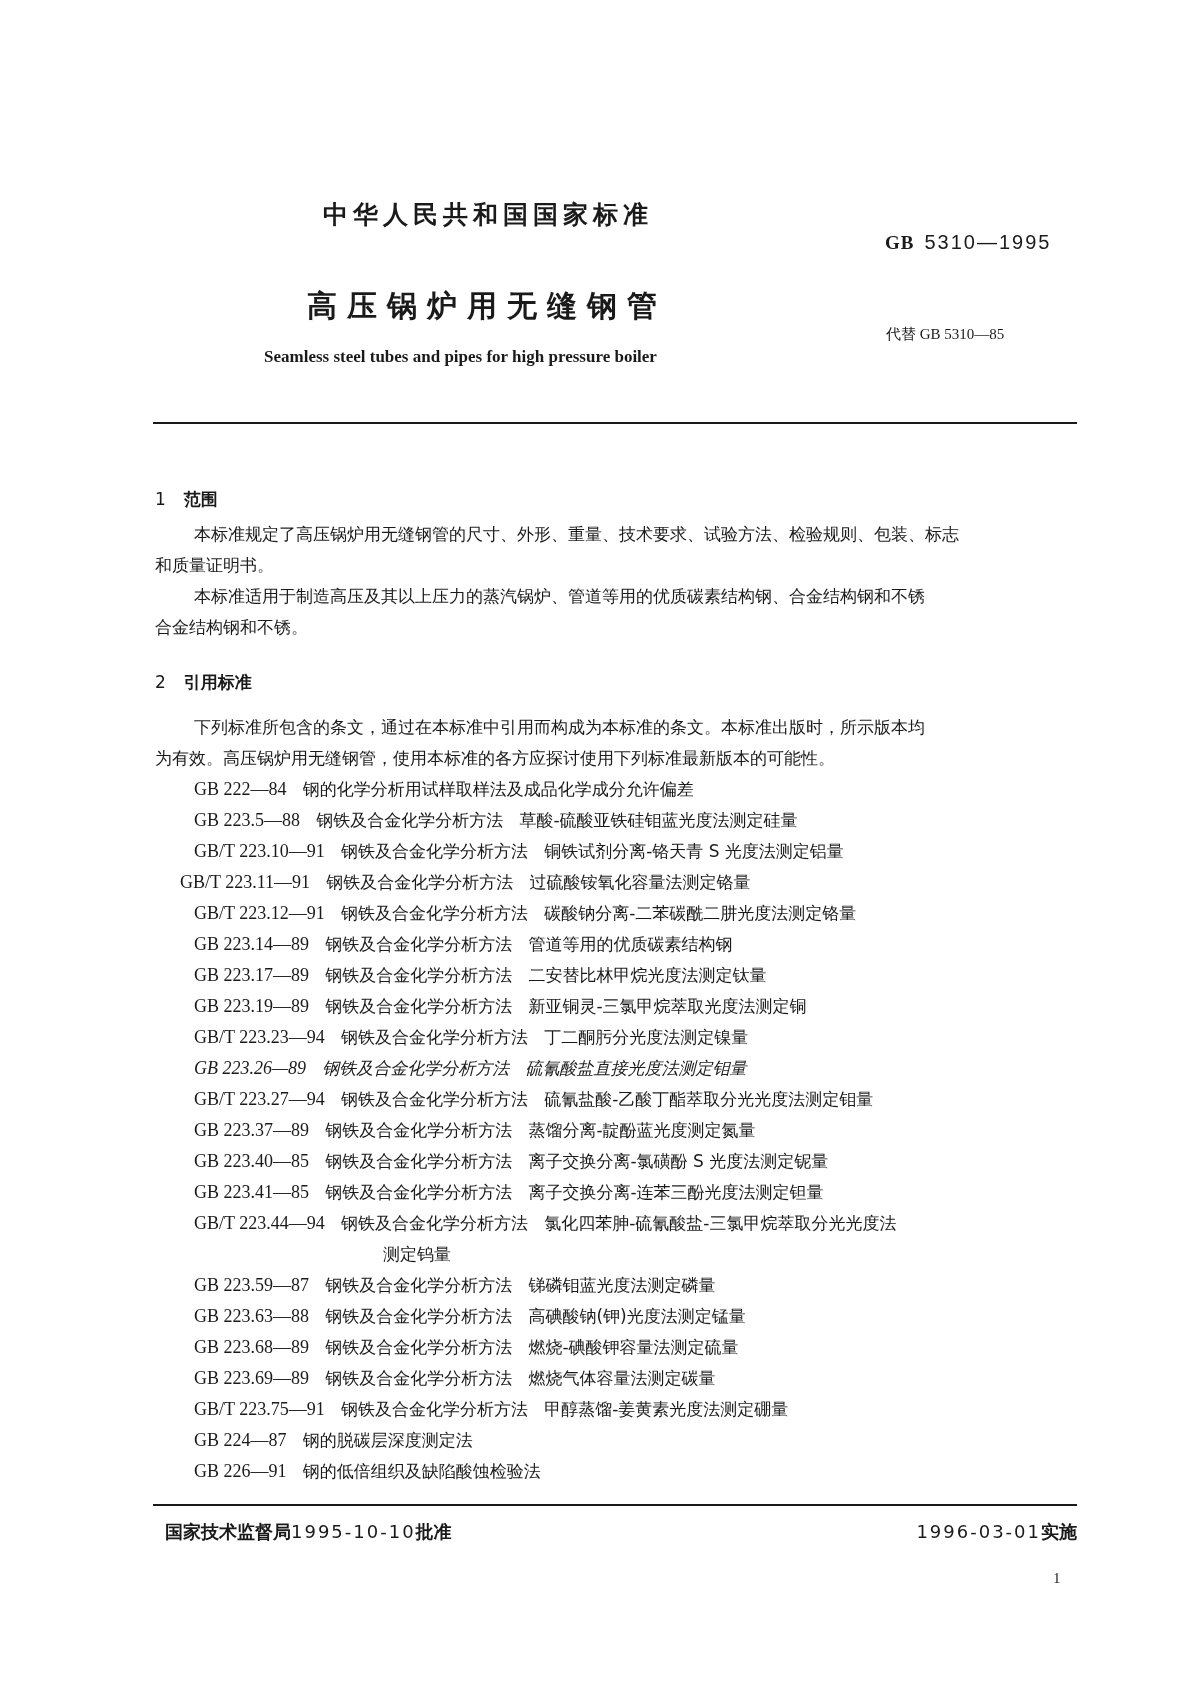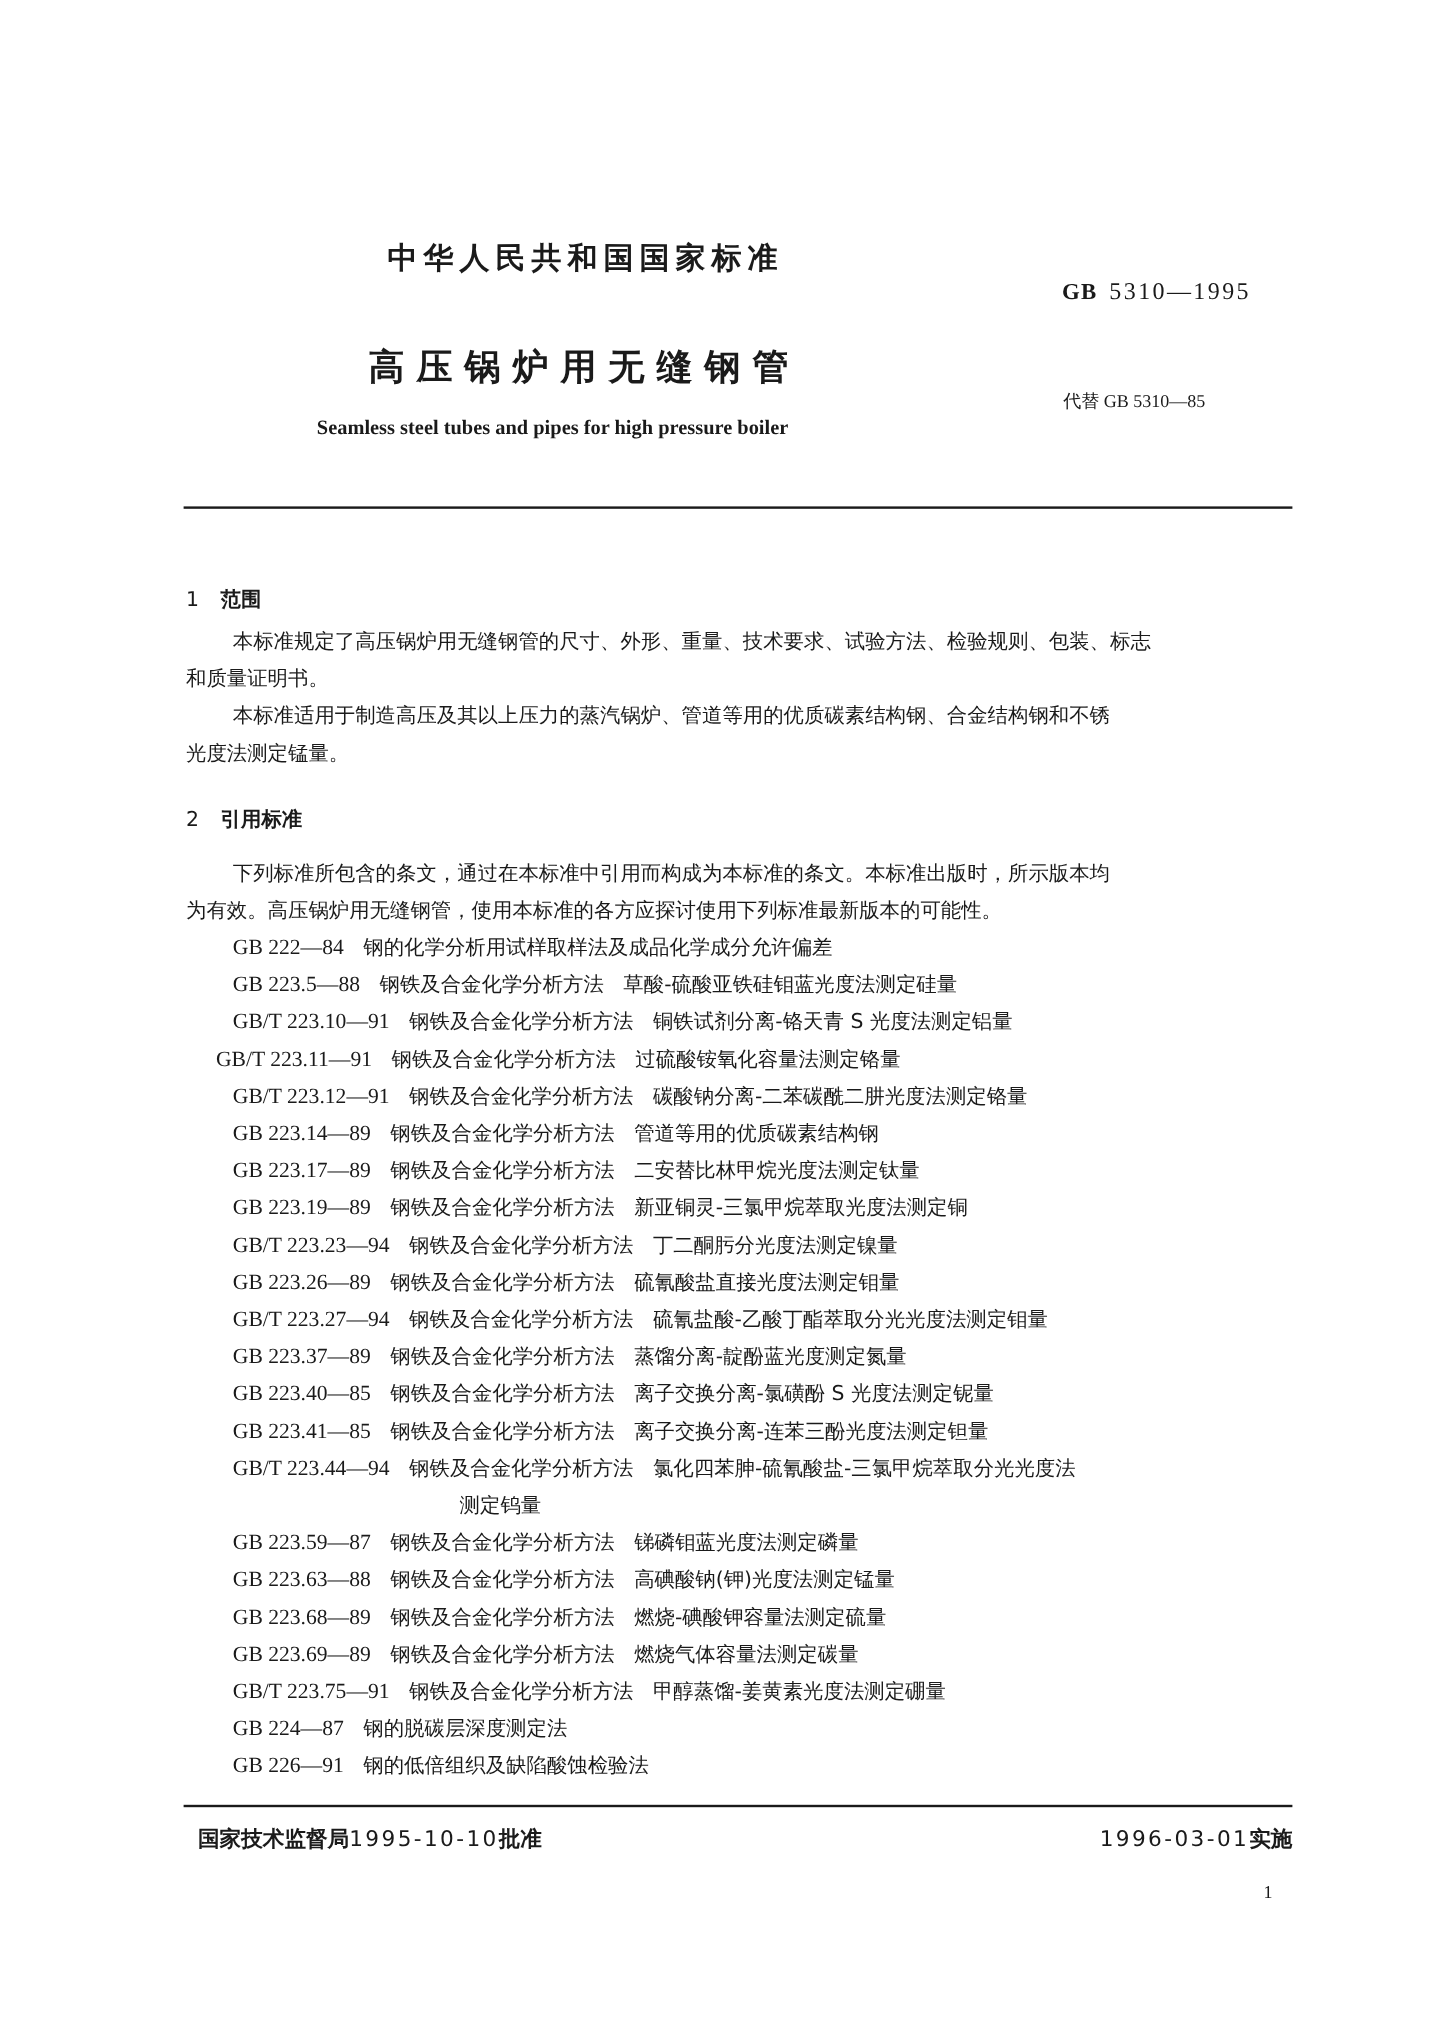--- a/index.html
+++ b/index.html
@@ -8,21 +8,21 @@
       color: #1a1a1a;
       font-family: "DejaVu Serif", "Liberation Serif", serif;
     }
     .abs { position: absolute; white-space: nowrap; }
     .national-title {
       left: 323px; top: 198px; font-size: 25px; font-weight: bold;
       letter-spacing: 5px; font-family: "DejaVu Sans", sans-serif;
     }
     .std-number { left: 885px; top: 230px; font-size: 20px; letter-spacing: 1px; }
     .std-number .gb { font-weight: bold; font-family: "Liberation Serif", serif; font-size: 19px; margin-right: 10px; }
-    .std-number .num { font-family: Liberation Serif, serif; font-weight: normal; letter-spacing: 2px; }
+    .std-number .num { font-family: Liberation Sans, sans-serif; font-weight: normal; letter-spacing: 2px; }
     .cn-title {
       left: 307px; top: 286px; font-size: 30px; font-weight: bold;
       letter-spacing: 10px; font-family: "DejaVu Sans", sans-serif;
     }
     .replaces { left: 886px; top: 325px; font-size: 15px; font-family: "Liberation Serif", serif; }
     .en-title {
       left: 264px; top: 347px; font-size: 17px; font-weight: bold;
       font-family: "Liberation Serif", serif;
     }
     .rule { position: absolute; left: 153px; width: 924px; height: 2px; background: #1a1a1a; }
@@ -47,38 +47,38 @@
 <div class="abs en-title">Seamless steel tubes and pipes for high pressure boiler</div>
 
 <div class="rule" style="top:422px;"></div>
 
 <div class="abs section-head" style="left:155px; top:488px;">
   <span class="num">1</span><span>范围</span>
 </div>
 <div class="abs para" style="left:194px; top:523px;">本标准规定了高压锅炉用无缝钢管的尺寸、外形、重量、技术要求、试验方法、检验规则、包装、标志</div>
 <div class="abs para" style="left:155px; top:554px;">和质量证明书。</div>
 <div class="abs para" style="left:194px; top:585px;">本标准适用于制造高压及其以上压力的蒸汽锅炉、管道等用的优质碳素结构钢、合金结构钢和不锈</div>
-<div class="abs para" style="left:155px; top:616px;">光度法测定锰量。</div>
+<div class="abs para" style="left:155px; top:616px;">合金结构钢和不锈。</div>
 
 <div class="abs section-head" style="left:155px; top:671px;">
   <span class="num">2</span><span>引用标准</span>
 </div>
 <div class="abs para" style="left:194px; top:716px;">下列标准所包含的条文，通过在本标准中引用而构成为本标准的条文。本标准出版时，所示版本均</div>
 <div class="abs para" style="left:155px; top:747px;">为有效。高压锅炉用无缝钢管，使用本标准的各方应探讨使用下列标准最新版本的可能性。</div>
 
 <div class="abs ref" style="left:194px; top:778px;"><span class="code">GB 222—84</span>&nbsp;&nbsp;&nbsp;<span>钢的化学分析用试样取样法及成品化学成分允许偏差</span></div>
 <div class="abs ref" style="left:194px; top:809px;"><span class="code">GB 223.5—88</span>&nbsp;&nbsp;&nbsp;<span>钢铁及合金化学分析方法</span>&nbsp;&nbsp;&nbsp;<span>草酸-硫酸亚铁硅钼蓝光度法测定硅量</span></div>
 <div class="abs ref" style="left:194px; top:840px;"><span class="code">GB/T 223.10—91</span>&nbsp;&nbsp;&nbsp;<span>钢铁及合金化学分析方法</span>&nbsp;&nbsp;&nbsp;<span>铜铁试剂分离-铬天青 S 光度法测定铝量</span></div>
 <div class="abs ref" style="left:180px; top:871px;"><span class="code">GB/T 223.11—91</span>&nbsp;&nbsp;&nbsp;<span>钢铁及合金化学分析方法</span>&nbsp;&nbsp;&nbsp;<span>过硫酸铵氧化容量法测定铬量</span></div>
 <div class="abs ref" style="left:194px; top:902px;"><span class="code">GB/T 223.12—91</span>&nbsp;&nbsp;&nbsp;<span>钢铁及合金化学分析方法</span>&nbsp;&nbsp;&nbsp;<span>碳酸钠分离-二苯碳酰二肼光度法测定铬量</span></div>
 <div class="abs ref" style="left:194px; top:933px;"><span class="code">GB 223.14—89</span>&nbsp;&nbsp;&nbsp;<span>钢铁及合金化学分析方法</span>&nbsp;&nbsp;&nbsp;<span>管道等用的优质碳素结构钢</span></div>
 <div class="abs ref" style="left:194px; top:964px;"><span class="code">GB 223.17—89</span>&nbsp;&nbsp;&nbsp;<span>钢铁及合金化学分析方法</span>&nbsp;&nbsp;&nbsp;<span>二安替比林甲烷光度法测定钛量</span></div>
 <div class="abs ref" style="left:194px; top:995px;"><span class="code">GB 223.19—89</span>&nbsp;&nbsp;&nbsp;<span>钢铁及合金化学分析方法</span>&nbsp;&nbsp;&nbsp;<span>新亚铜灵-三氯甲烷萃取光度法测定铜</span></div>
 <div class="abs ref" style="left:194px; top:1026px;"><span class="code">GB/T 223.23—94</span>&nbsp;&nbsp;&nbsp;<span>钢铁及合金化学分析方法</span>&nbsp;&nbsp;&nbsp;<span>丁二酮肟分光度法测定镍量</span></div>
-<div class="abs ref" style="left:194px; top:1057px;"><span class="code">GB 223.26—89</span>&nbsp;&nbsp;&nbsp;<span>钢铁及合金化学分析方法</span>&nbsp;&nbsp;&nbsp;<span>硫氰酸盐直接光度法测定钼量</span></div>
+<div class="abs ref" style="left:194px; top:1057px;font-style:italic;"><span class="code">GB 223.26—89</span>&nbsp;&nbsp;&nbsp;<span>钢铁及合金化学分析方法</span>&nbsp;&nbsp;&nbsp;<span>硫氰酸盐直接光度法测定钼量</span></div>
 <div class="abs ref" style="left:194px; top:1088px;"><span class="code">GB/T 223.27—94</span>&nbsp;&nbsp;&nbsp;<span>钢铁及合金化学分析方法</span>&nbsp;&nbsp;&nbsp;<span>硫氰盐酸-乙酸丁酯萃取分光光度法测定钼量</span></div>
 <div class="abs ref" style="left:194px; top:1119px;"><span class="code">GB 223.37—89</span>&nbsp;&nbsp;&nbsp;<span>钢铁及合金化学分析方法</span>&nbsp;&nbsp;&nbsp;<span>蒸馏分离-靛酚蓝光度测定氮量</span></div>
 <div class="abs ref" style="left:194px; top:1150px;"><span class="code">GB 223.40—85</span>&nbsp;&nbsp;&nbsp;<span>钢铁及合金化学分析方法</span>&nbsp;&nbsp;&nbsp;<span>离子交换分离-氯磺酚 S 光度法测定铌量</span></div>
 <div class="abs ref" style="left:194px; top:1181px;"><span class="code">GB 223.41—85</span>&nbsp;&nbsp;&nbsp;<span>钢铁及合金化学分析方法</span>&nbsp;&nbsp;&nbsp;<span>离子交换分离-连苯三酚光度法测定钽量</span></div>
 <div class="abs ref" style="left:194px; top:1212px;"><span class="code">GB/T 223.44—94</span>&nbsp;&nbsp;&nbsp;<span>钢铁及合金化学分析方法</span>&nbsp;&nbsp;&nbsp;<span>氯化四苯胂-硫氰酸盐-三氯甲烷萃取分光光度法</span></div>
 <div class="abs ref" style="left:383px; top:1243px;">测定钨量</div>
 <div class="abs ref" style="left:194px; top:1274px;"><span class="code">GB 223.59—87</span>&nbsp;&nbsp;&nbsp;<span>钢铁及合金化学分析方法</span>&nbsp;&nbsp;&nbsp;<span>锑磷钼蓝光度法测定磷量</span></div>
 <div class="abs ref" style="left:194px; top:1305px;"><span class="code">GB 223.63—88</span>&nbsp;&nbsp;&nbsp;<span>钢铁及合金化学分析方法</span>&nbsp;&nbsp;&nbsp;<span>高碘酸钠(钾)光度法测定锰量</span></div>
 <div class="abs ref" style="left:194px; top:1336px;"><span class="code">GB 223.68—89</span>&nbsp;&nbsp;&nbsp;<span>钢铁及合金化学分析方法</span>&nbsp;&nbsp;&nbsp;<span>燃烧-碘酸钾容量法测定硫量</span></div>
 <div class="abs ref" style="left:194px; top:1367px;"><span class="code">GB 223.69—89</span>&nbsp;&nbsp;&nbsp;<span>钢铁及合金化学分析方法</span>&nbsp;&nbsp;&nbsp;<span>燃烧气体容量法测定碳量</span></div>

